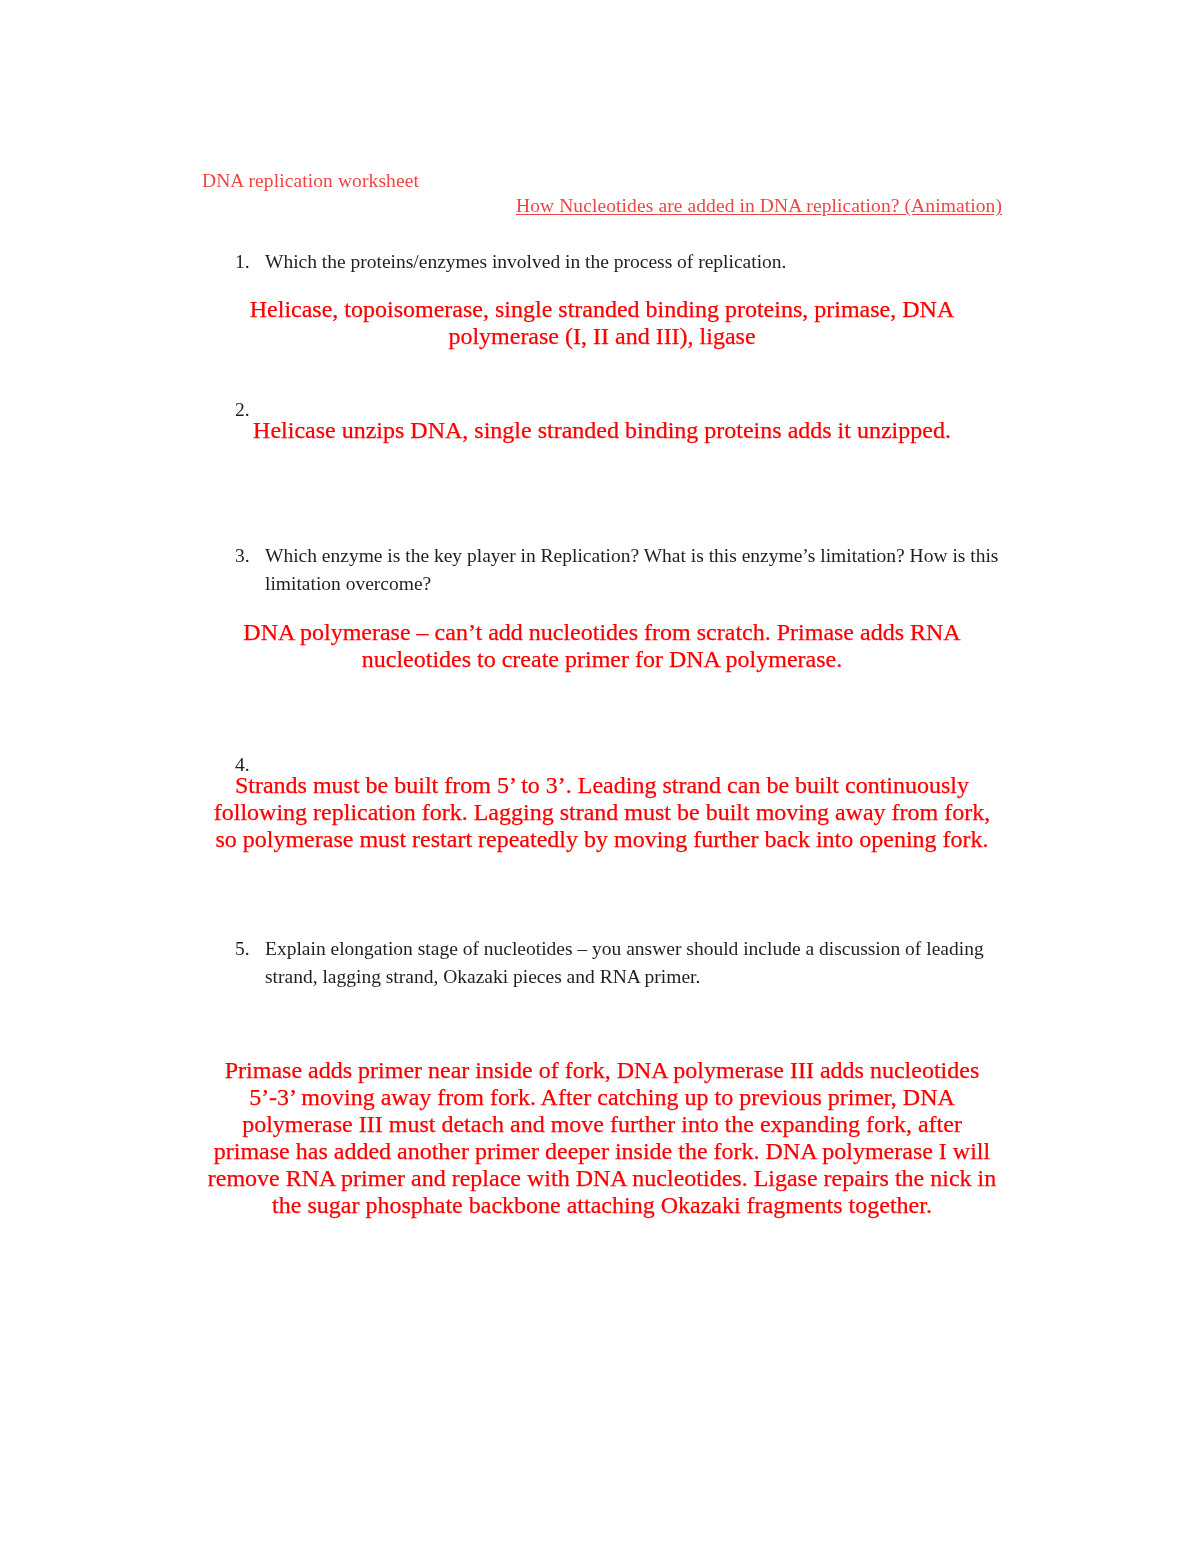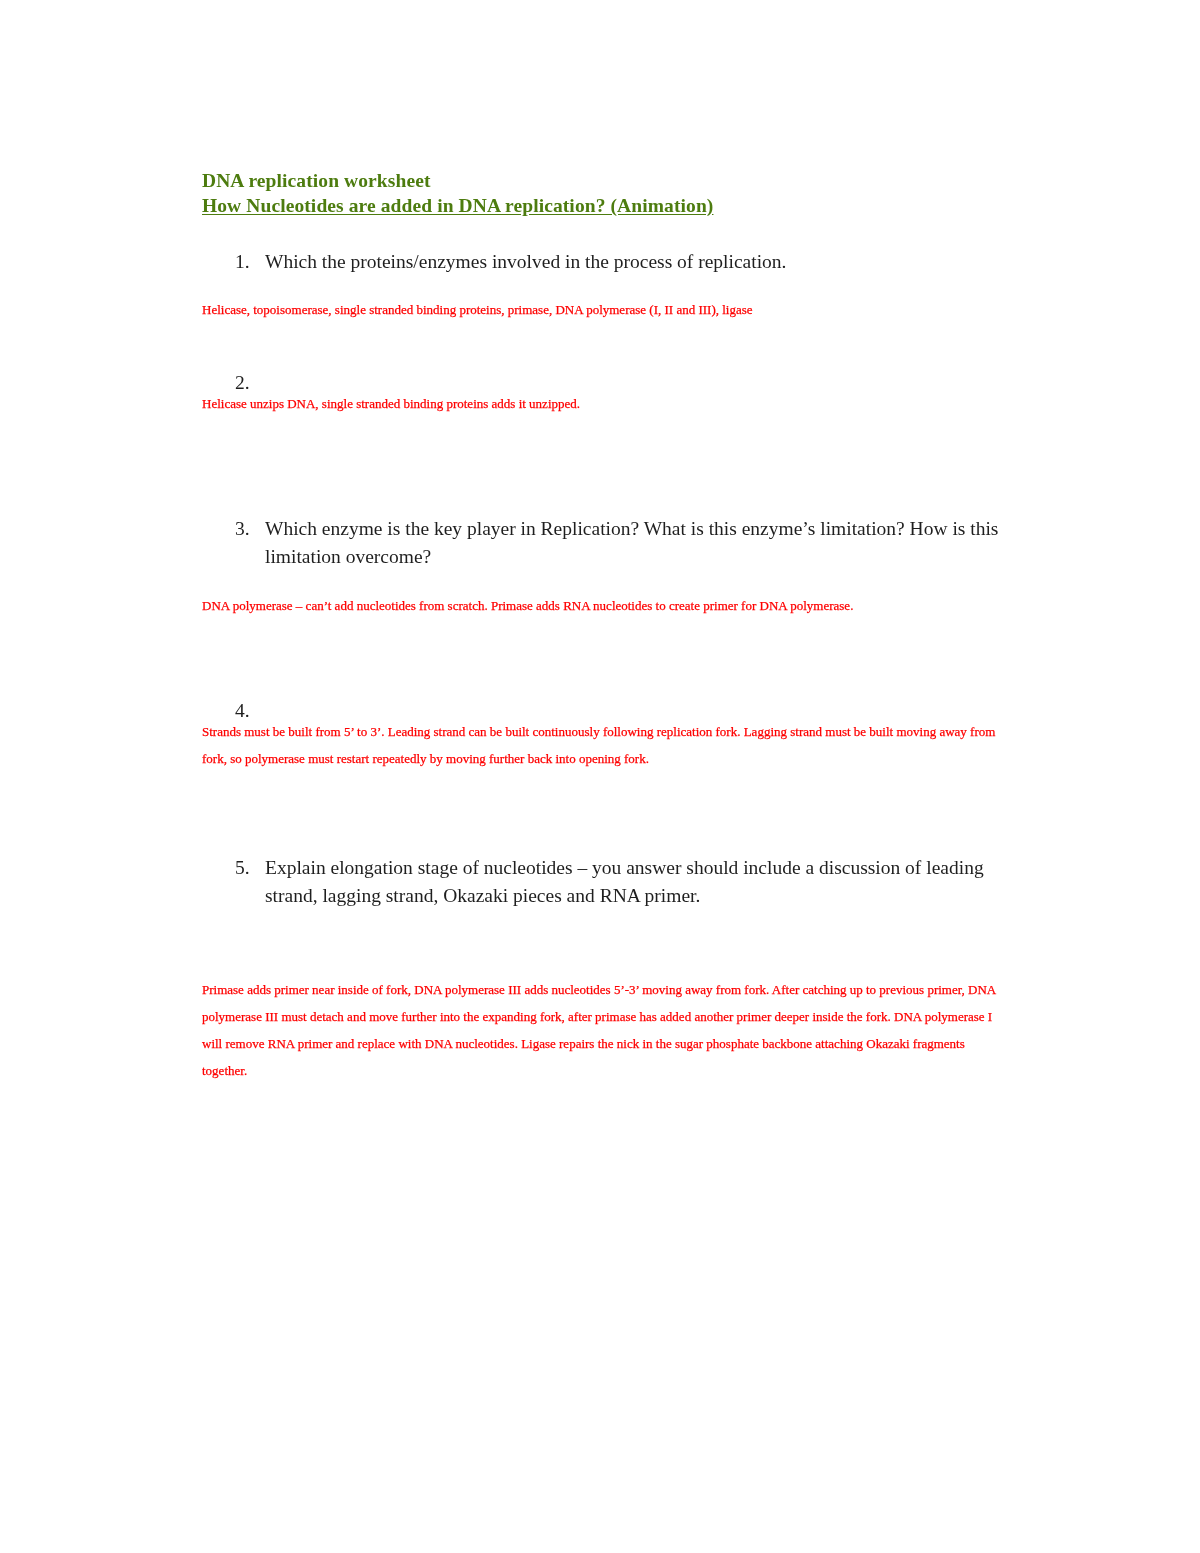--- a/index.html
+++ b/index.html
@@ -25,30 +25,31 @@
     position: absolute;
     left: 202px;
     top: 168px;
     width: 800px;
   }
   
   .title-block {
     margin: 0 0 30px 0;
   }
   .title-line {
-    font-weight: bold;
+    font-weight: normal;
     font-size: 19.5px;
     line-height: 25px;
     letter-spacing: 0.1px;
-    color: #4d7c0f;
+    color: #ef4444;
     white-space: nowrap;
   }
   .title-line.underlined {
     text-decoration: underline;
     text-underline-offset: 2px;
+    text-align: right;
   }
   
   .qa-group {
     position: relative;
   }
   .question {
     position: relative;
     padding-left: 63px;
     font-size: 19.5px;
     line-height: 28px;
@@ -60,25 +61,25 @@
     left: 33px;
     top: 0;
     width: 26px;
     text-align: left;
     font-size: 19.5px;
     line-height: 28px;
     color: #1f1f1f;
   }
   .answer {
     color: #fe0000;
-    font-size: 13px;
+    font-size: 24px;
     line-height: 27px;
     font-weight: 500;
     -webkit-text-stroke: 0.25px #fe0000;
-    text-align: left;
+    text-align: center;
   }
   
   .gap-q1-ans { height: 20px; }
   .gap-after-ans1 { height: 46px; }
   .gap-q2-ans { height: 21px; }
   .gap-after-ans2 { height: 98px; }
   .gap-q3-ans { height: 21px; }
   .gap-after-ans3 { height: 78px; }
   .gap-q4-ans { height: 21px; }
   .gap-after-ans4 { height: 82px; }

